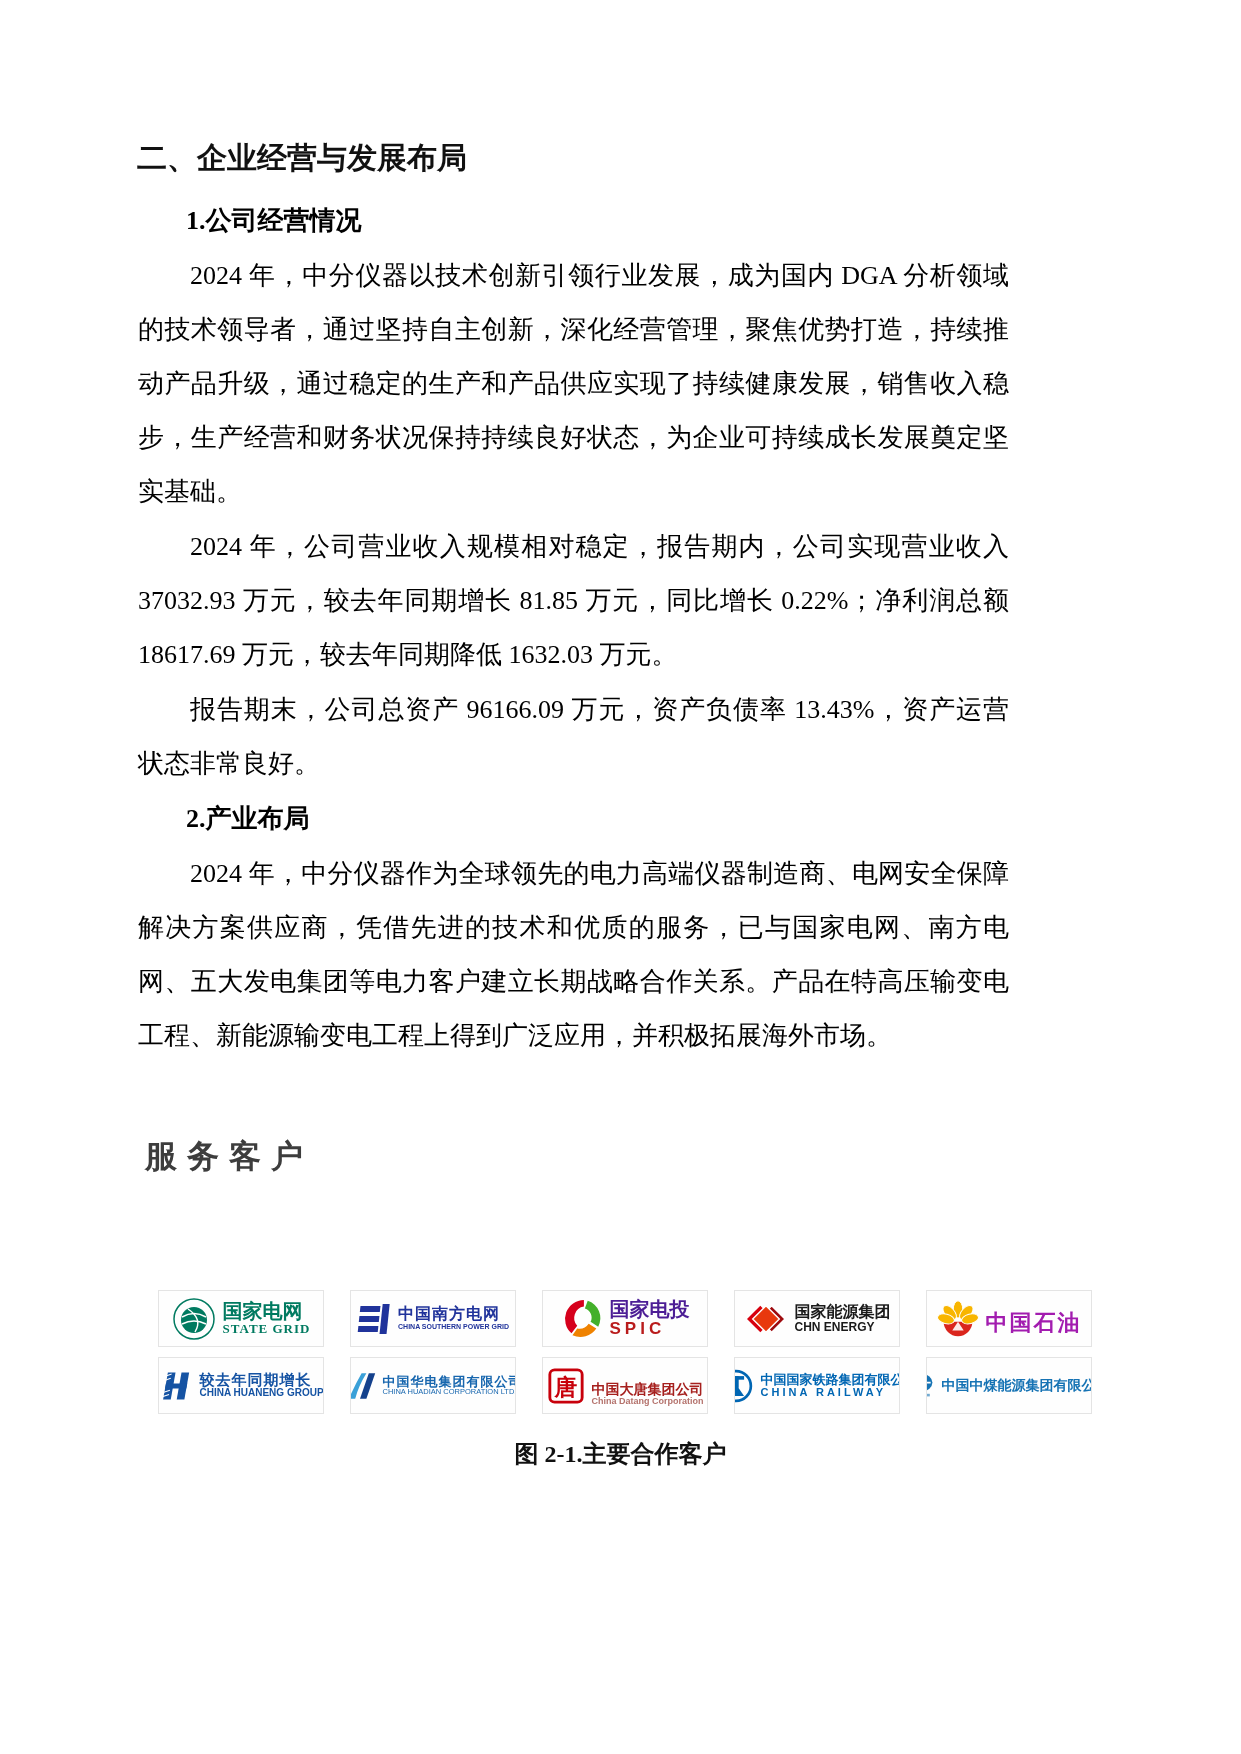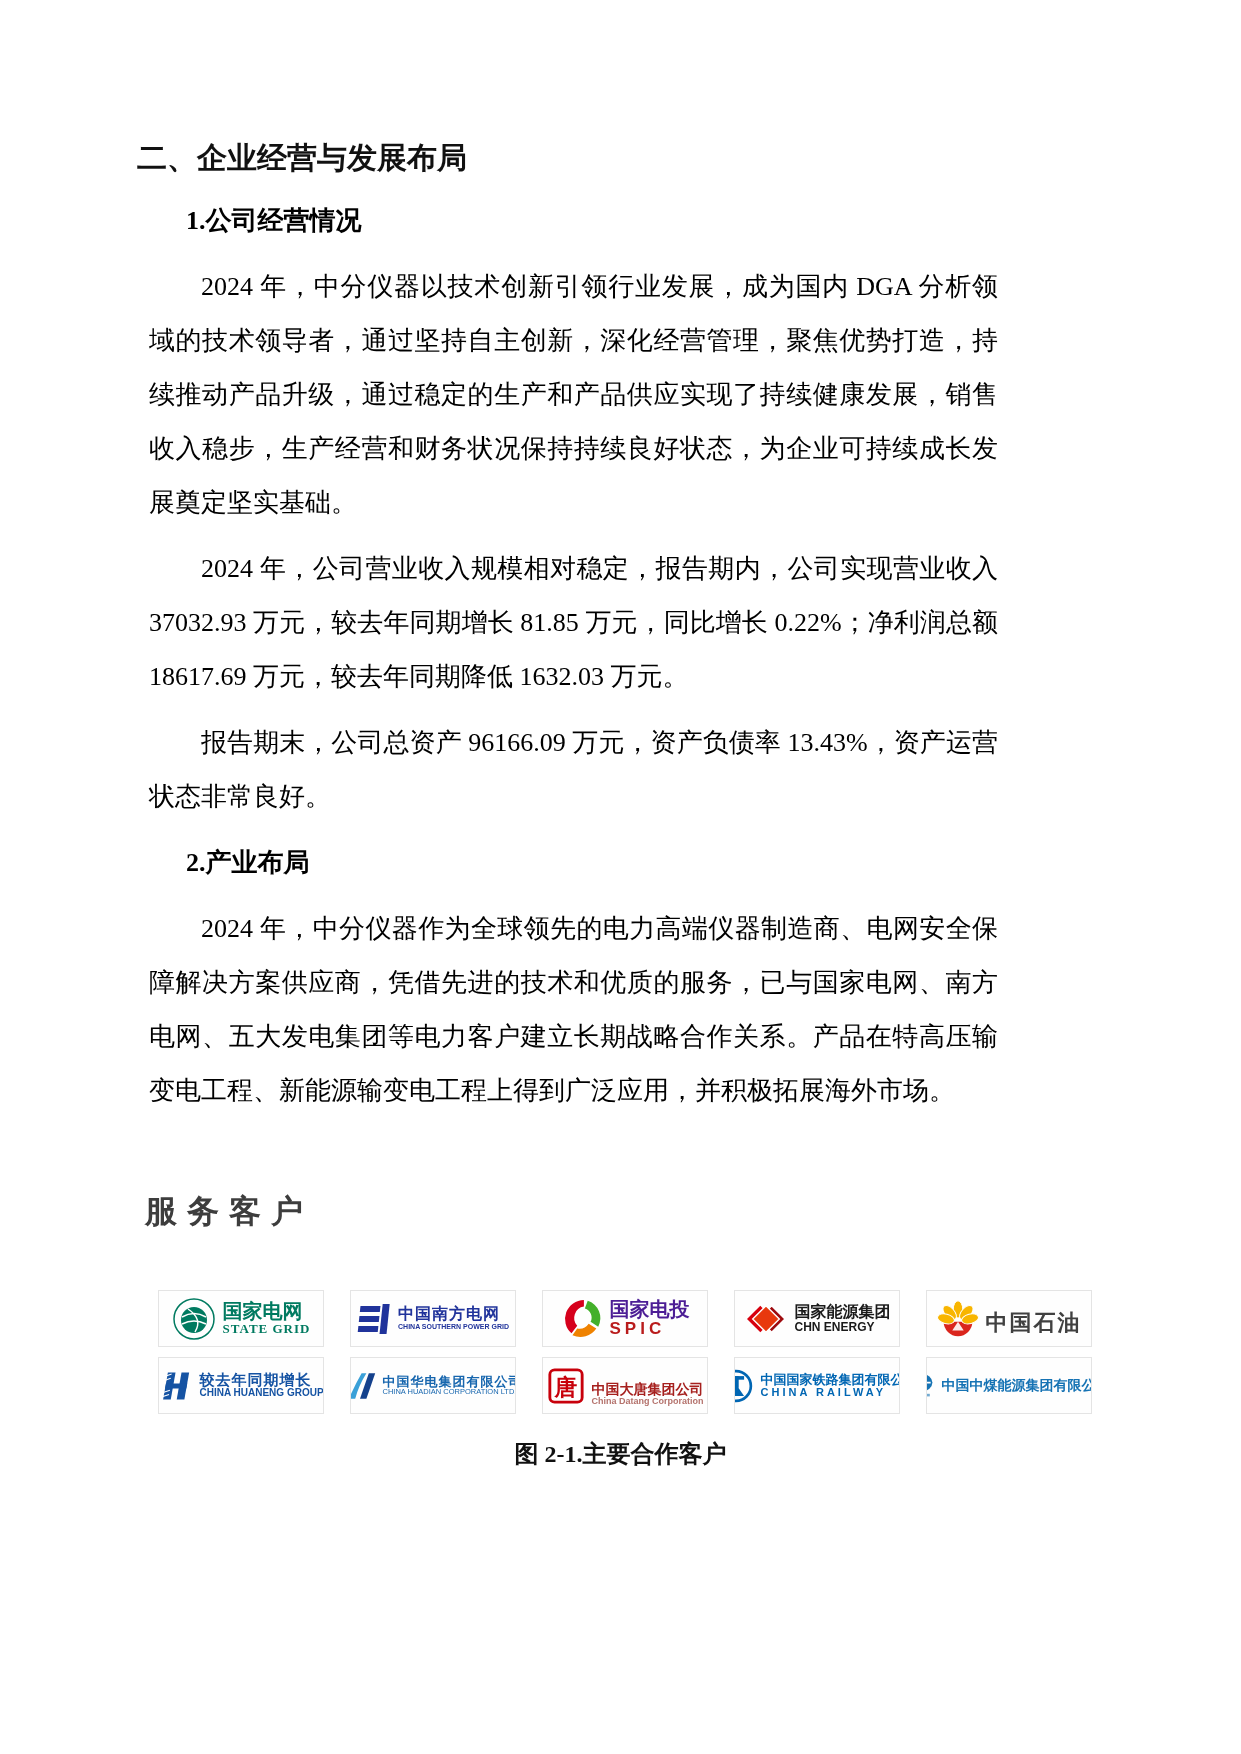--- a/index.html
+++ b/index.html
@@ -19,21 +19,21 @@
   .section-title{
     font-family:"Liberation Sans","DejaVu Sans",sans-serif;
     font-size:30px;line-height:36px;font-weight:700;
     margin:0 0 18px 0;color:#111;
   }
   .sub-heading{
     font-size:26px;line-height:54px;font-weight:700;
     margin:0;text-indent:49px;color:#000;
   }
   .body-p{
-    font-size:26px;line-height:54px;margin:12px;
+    font-size:26px;line-height:54px;margin:1px;
     text-indent:2em;text-align:justify;color:#000;
   }
   .clients-label{
     margin:76px 0 0 8px;
     font-family:"Liberation Sans","DejaVu Sans",sans-serif;
     font-size:32px;line-height:34px;font-weight:700;
     letter-spacing:10px;color:#3d3d3d;
   }
   .logo-grid{
     position:absolute;left:158px;top:1290px;
@@ -52,21 +52,21 @@
   .logo-en:empty{display:none;}
   
   .c1 .logo-zh{font-size:20px;color:#007a60;}
   .c1 .logo-en{font-family:"Liberation Serif",serif;font-size:13px;color:#007a60;letter-spacing:1px;}
   .c2 .logo-zh{font-size:16px;color:#20339b;letter-spacing:1px;}
   .c2 .logo-en{font-size:7px;color:#20339b;}
   .c3 .logo-zh{font-size:20px;color:#4c1d95;}
   .c3 .logo-en{font-size:17px;color:#b91c1c;letter-spacing:4px;}
   .c4 .logo-zh{font-size:16px;color:#1a1a1a;}
   .c4 .logo-en{font-size:12px;color:#1a1a1a;}
-  .c5 .logo-zh{font-size:22px;color:#404040;letter-spacing:2px;margin-top:8px;}
+  .c5 .logo-zh{font-size:22px;color:#a21caf;letter-spacing:2px;margin-top:8px;}
   .c6 .logo-zh{font-size:15px;color:#1553a3;letter-spacing:1px;}
   .c6 .logo-en{font-size:10px;color:#1553a3;}
   .c7 .logo-zh{font-size:13px;color:#1766ae;letter-spacing:1px;}
   .c7 .logo-en{font-size:7.5px;color:#1766ae;font-weight:400;}
   .c8 .logo-zh{font-size:14px;color:#a6201e;margin-top:17px;}
   .c8 .logo-en{font-size:9px;color:#b4726c;font-weight:700;}
   .c9 .logo-zh{font-size:13px;color:#0066b3;}
   .c9 .logo-en{font-size:11px;color:#0066b3;letter-spacing:3px;}
   .c10 .logo-zh{font-size:14px;color:#1673b4;}
   .figure-caption{

